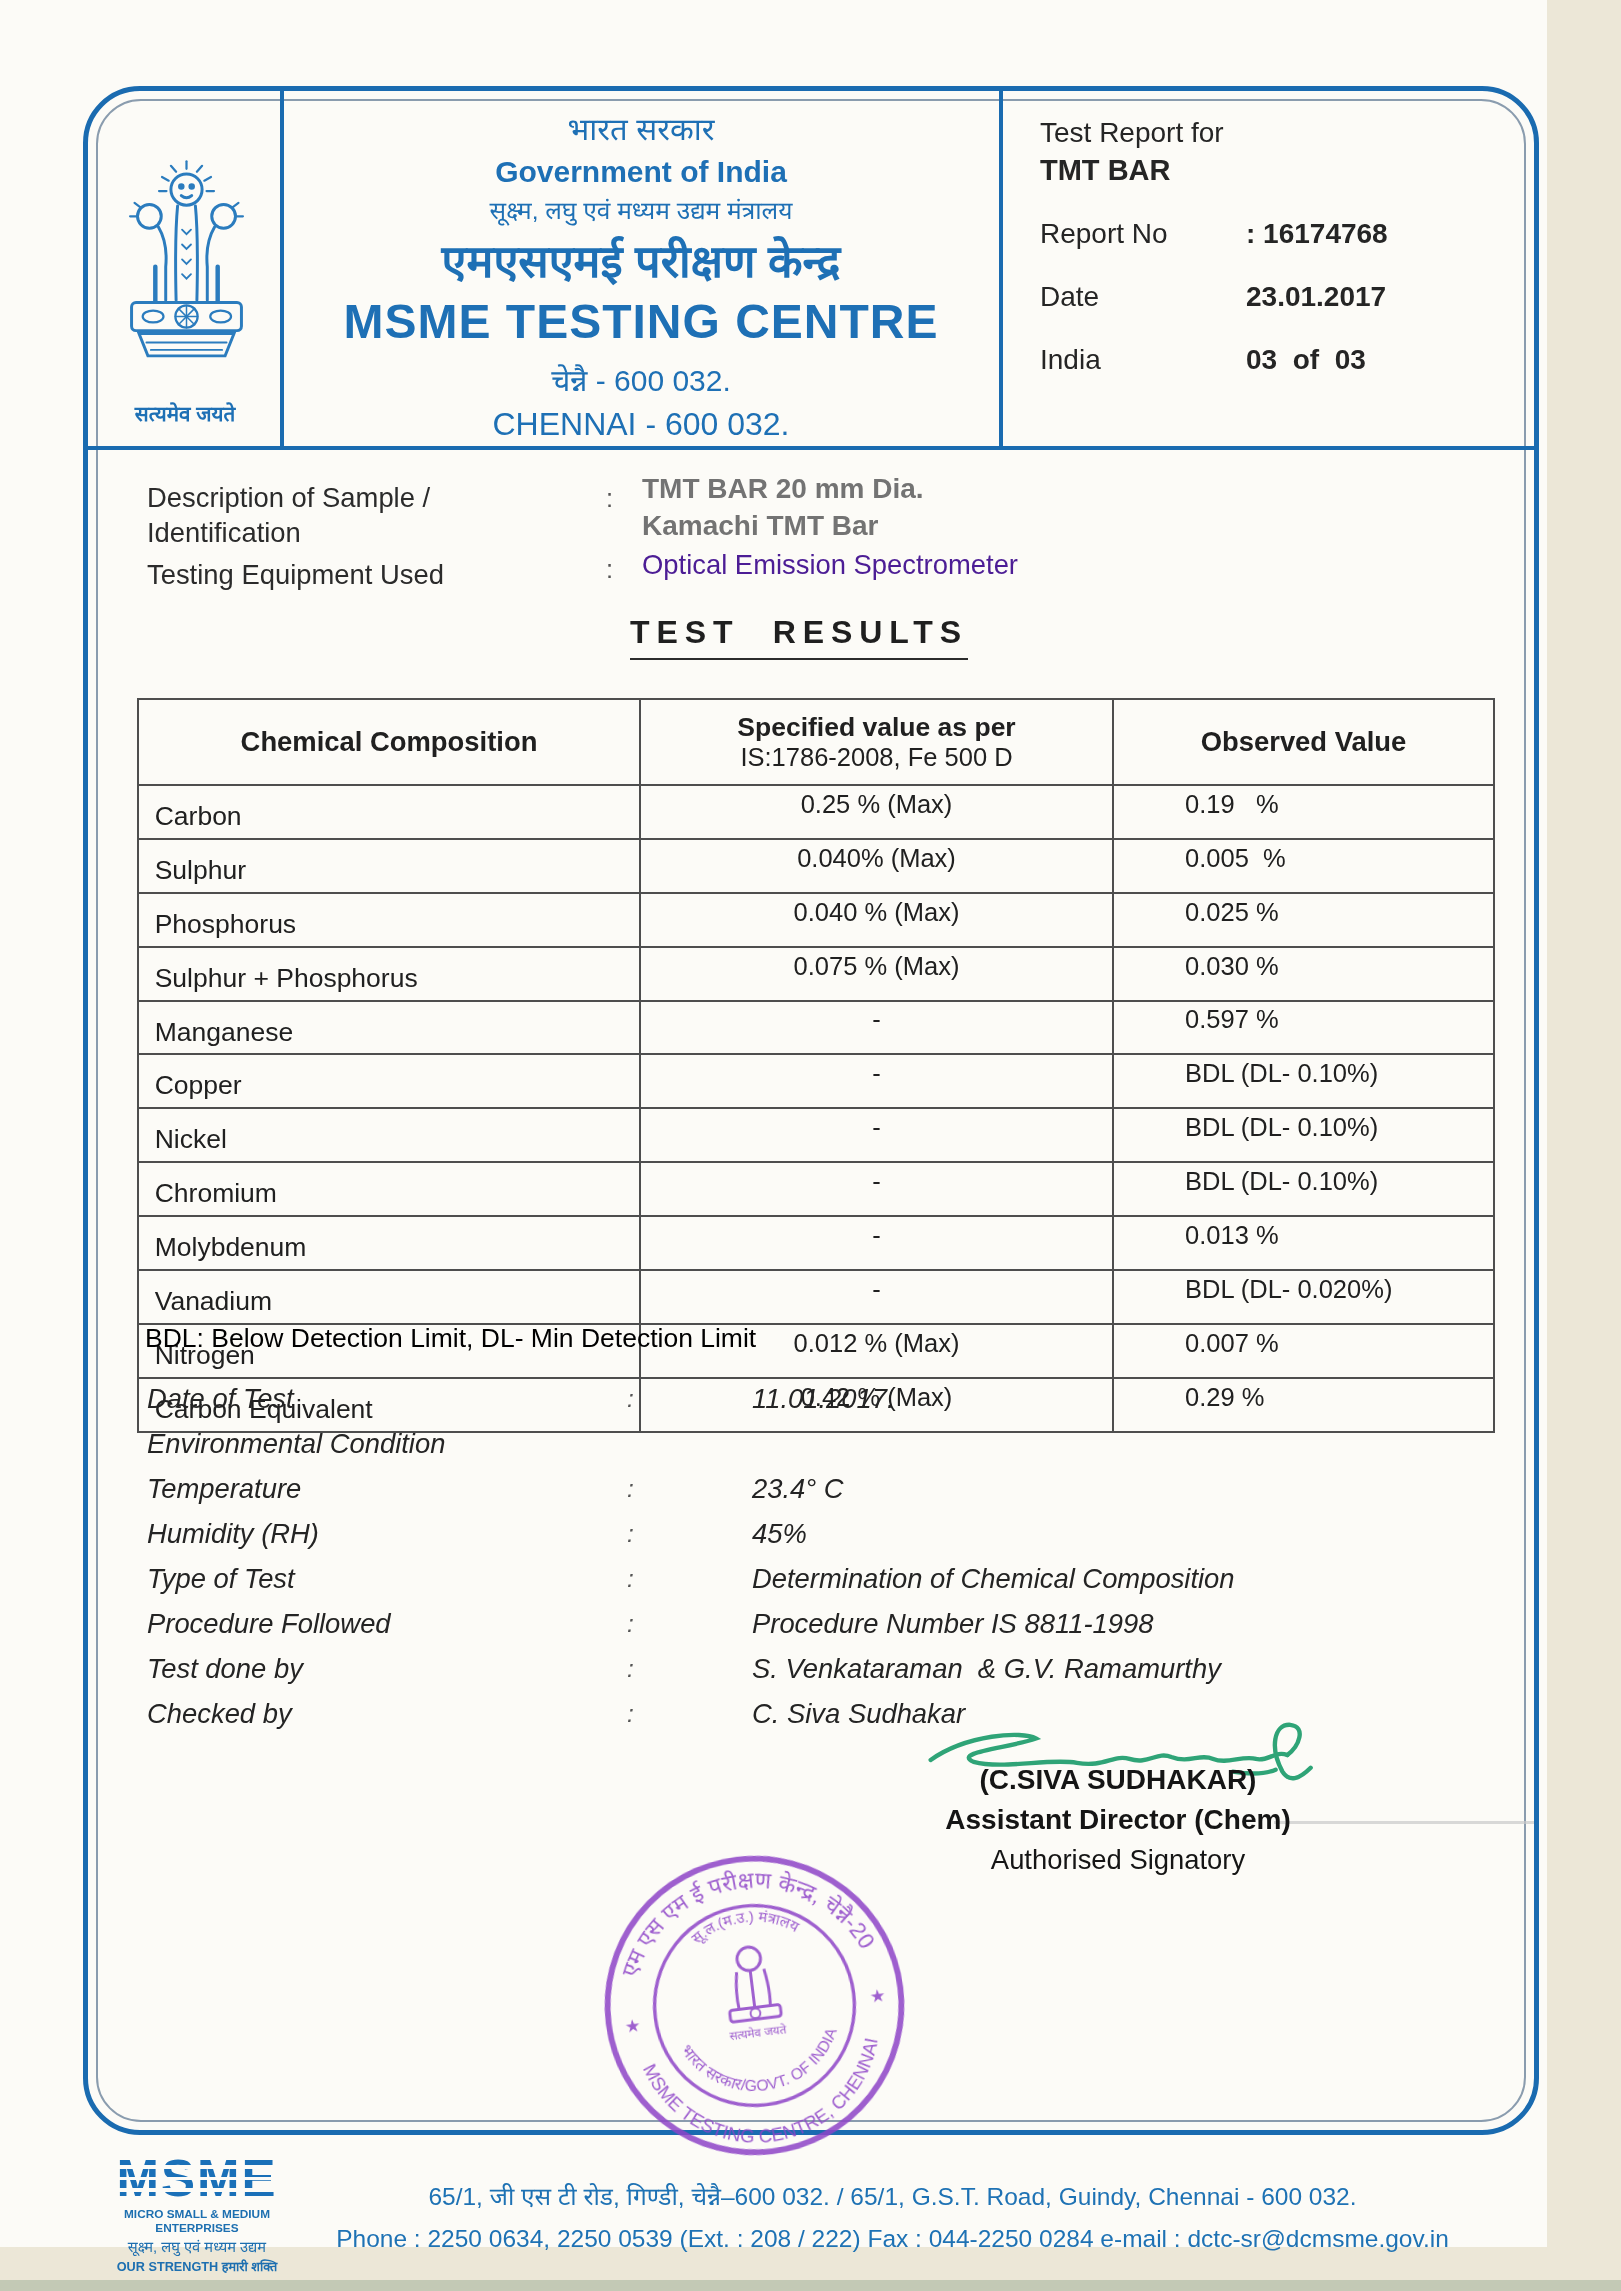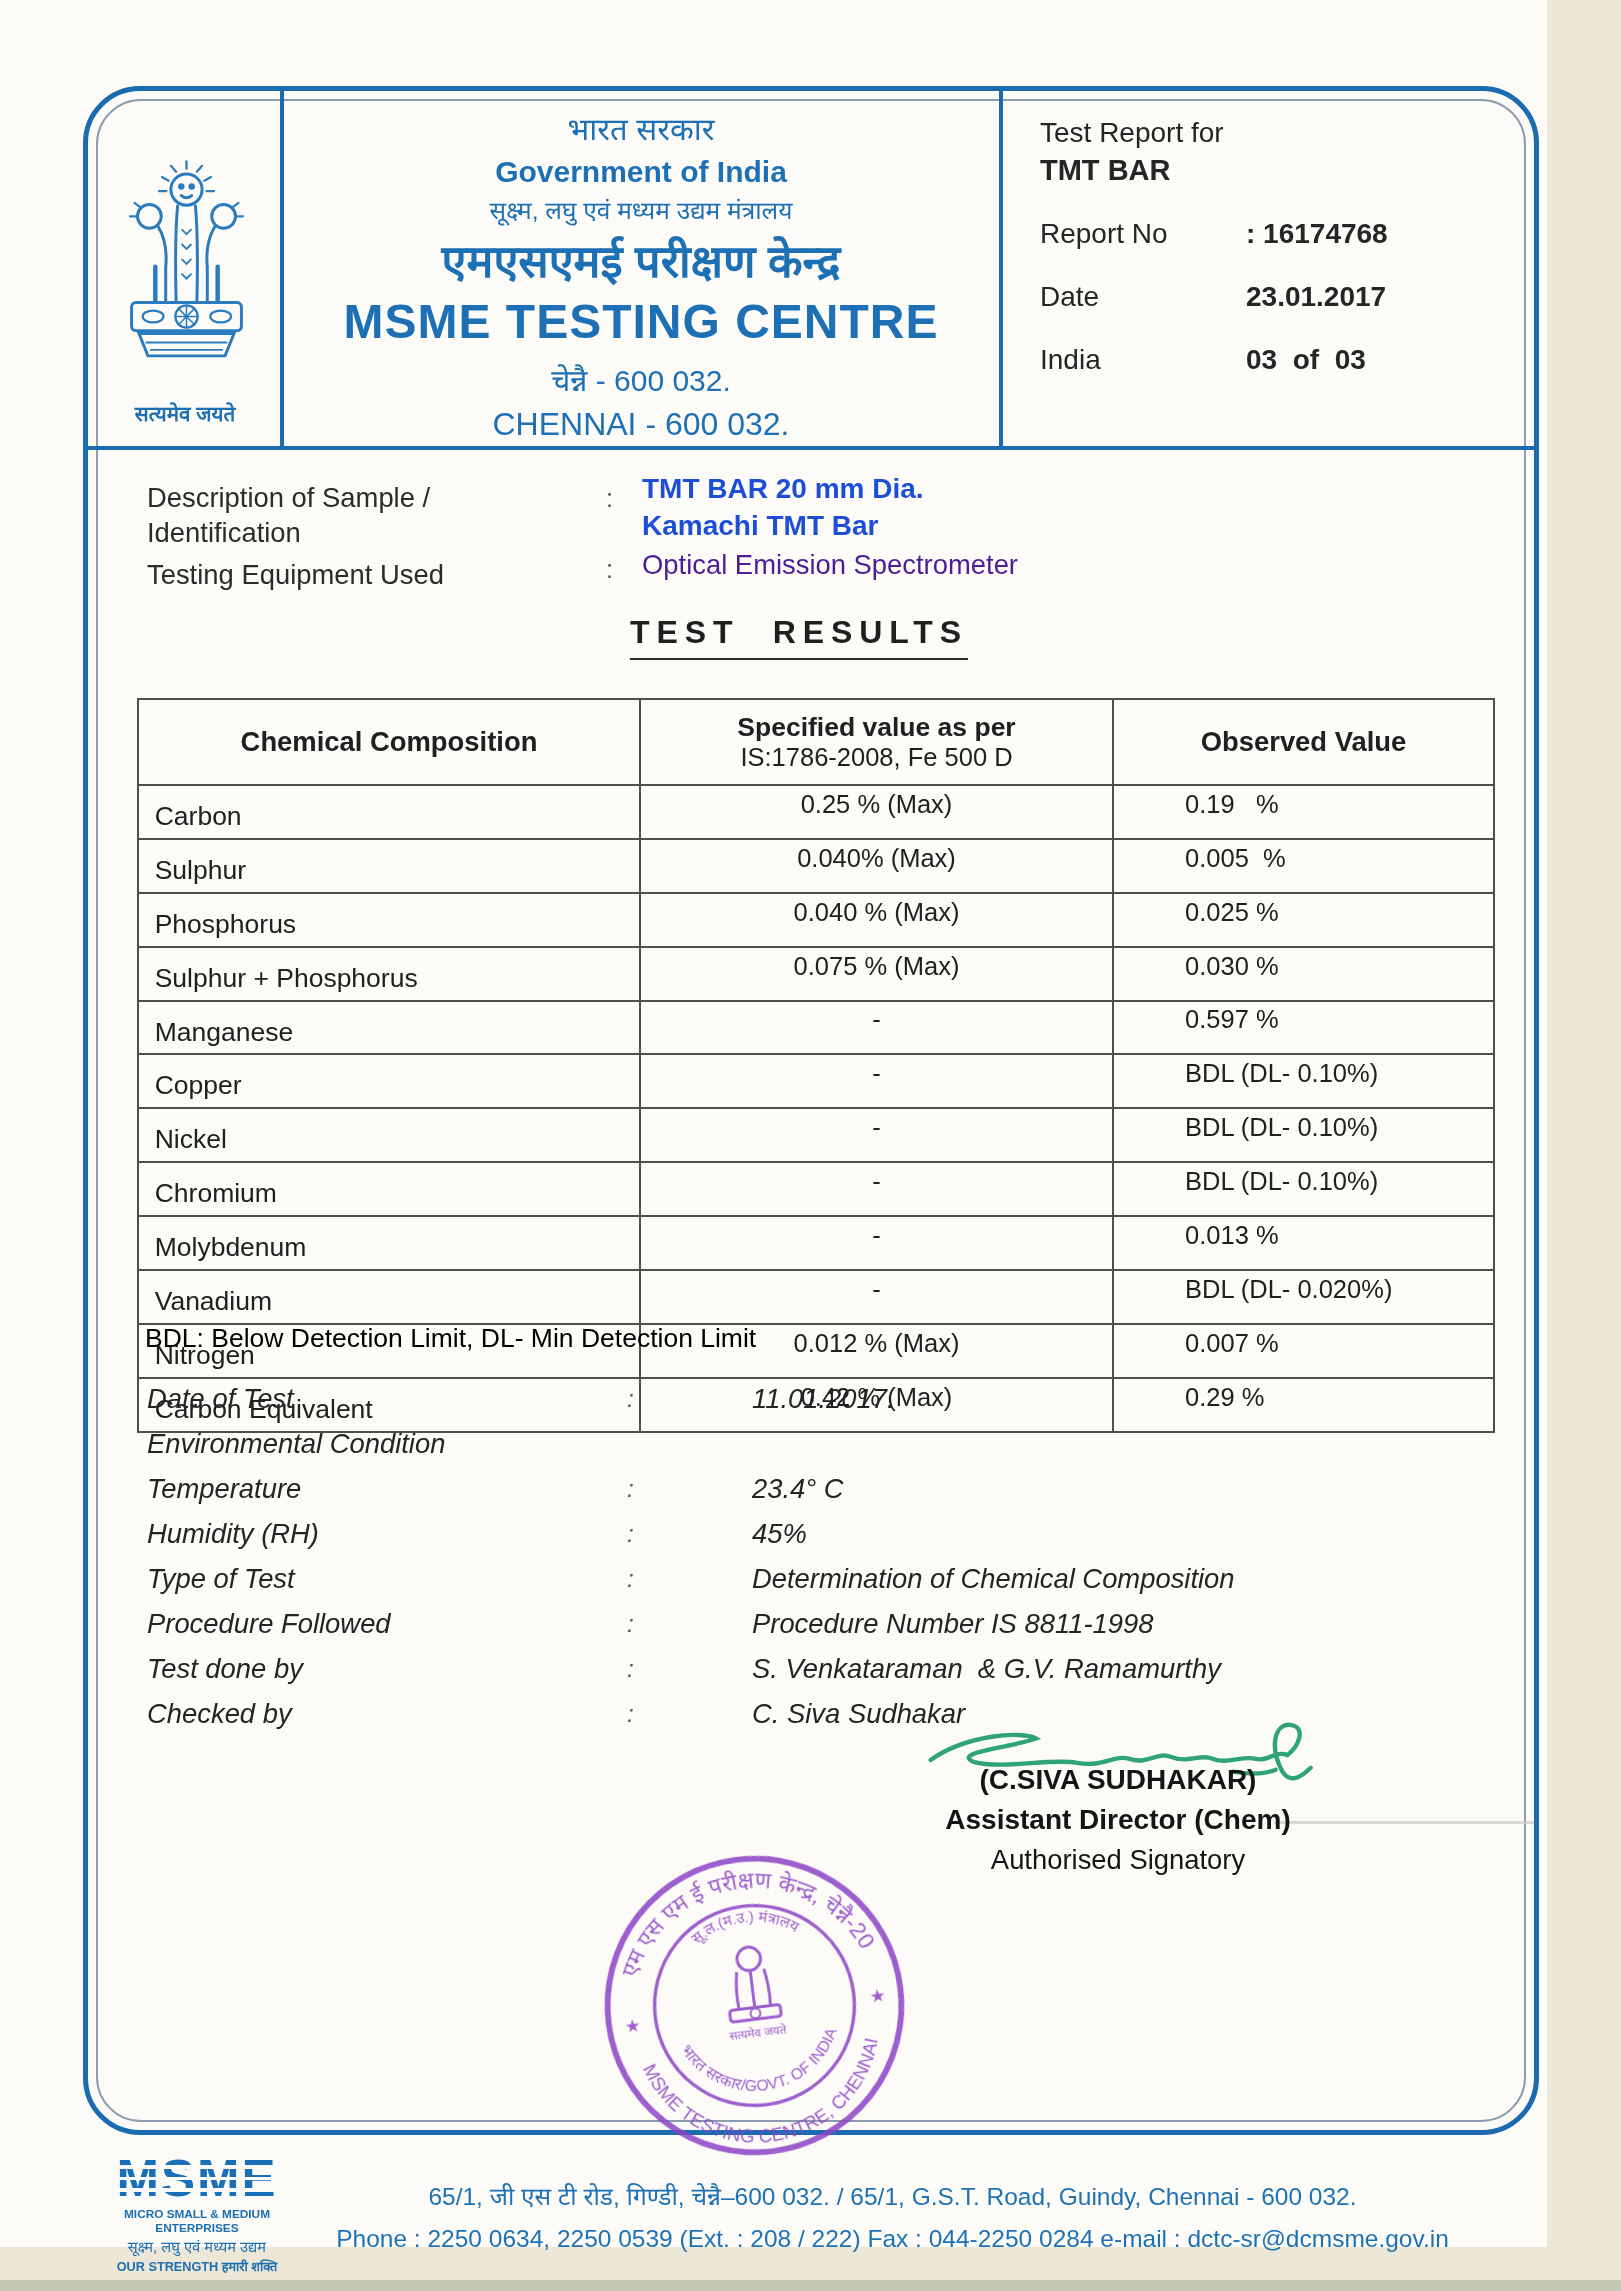--- a/index.html
+++ b/index.html
@@ -29,21 +29,21 @@
   .hdr-right{position:absolute;left:919px;top:25.5px;width:500px;padding-left:33px;color:#252525;}
   .trf1{font-size:28px;}
   .trf2{font-size:29px;font-weight:bold;margin-top:5.9px;}
   .hrrow{display:flex;margin-top:31px;font-size:28px;white-space:pre;}
   .hrrow .lbl{width:206px;}
   .hrrow .val{font-weight:bold;}
   .emblem-motto{position:absolute;left:0;top:308px;width:194px;text-align:center;
                 font-size:20.6px;font-weight:bold;}
   .desc-label{left:147px;top:480px;font-size:27.4px;line-height:35px;color:#2b2b2b;}
   .desc-colon{left:606px;top:484px;font-size:25.5px;color:#555;}
-  .desc-values{left:642px;top:470px;font-size:28px;font-weight:bold;line-height:37px;color:#1d4ed8;}
+  .desc-values{left:642px;top:470px;font-size:28px;font-weight:bold;line-height:37px;color:#737373;}
   .equip-label{left:147px;top:559px;font-size:27.4px;color:#2b2b2b;}
   .equip-colon{left:606px;top:555px;font-size:25.5px;color:#555;}
   .equip-value{left:642px;top:549px;font-size:27.4px;color:#4c1d95;}
   .results-title{left:554px;top:614px;width:490px;text-align:center;font-size:32px;font-weight:bold;
                  letter-spacing:6.9px;word-spacing:17.6px;color:#1f1f1f;}
   .results-title span{display:inline-block;border-bottom:2.9px solid #2c2c2c;padding-bottom:6.9px;}
   
   table.results{position:absolute;left:137px;top:698px;border-collapse:collapse;table-layout:fixed;
                 background:transparent;color:#202020;}
   table.results td,table.results th{border:2px solid #4e4e4e;}

